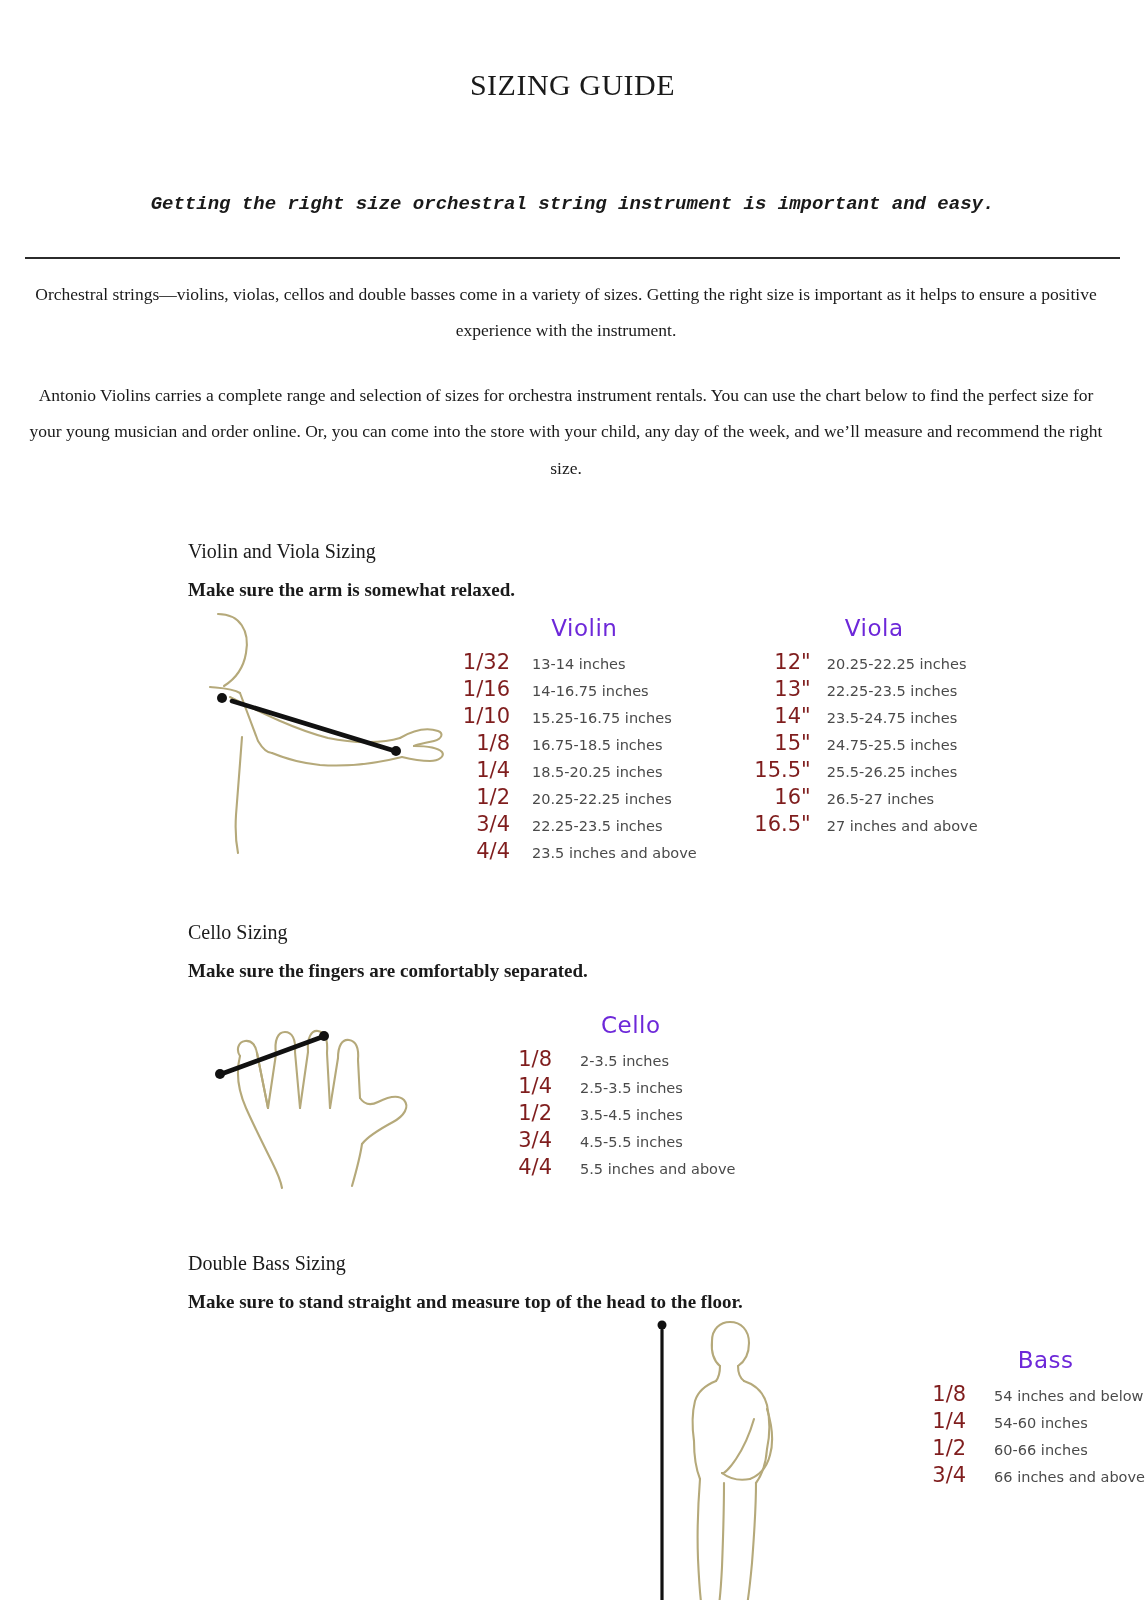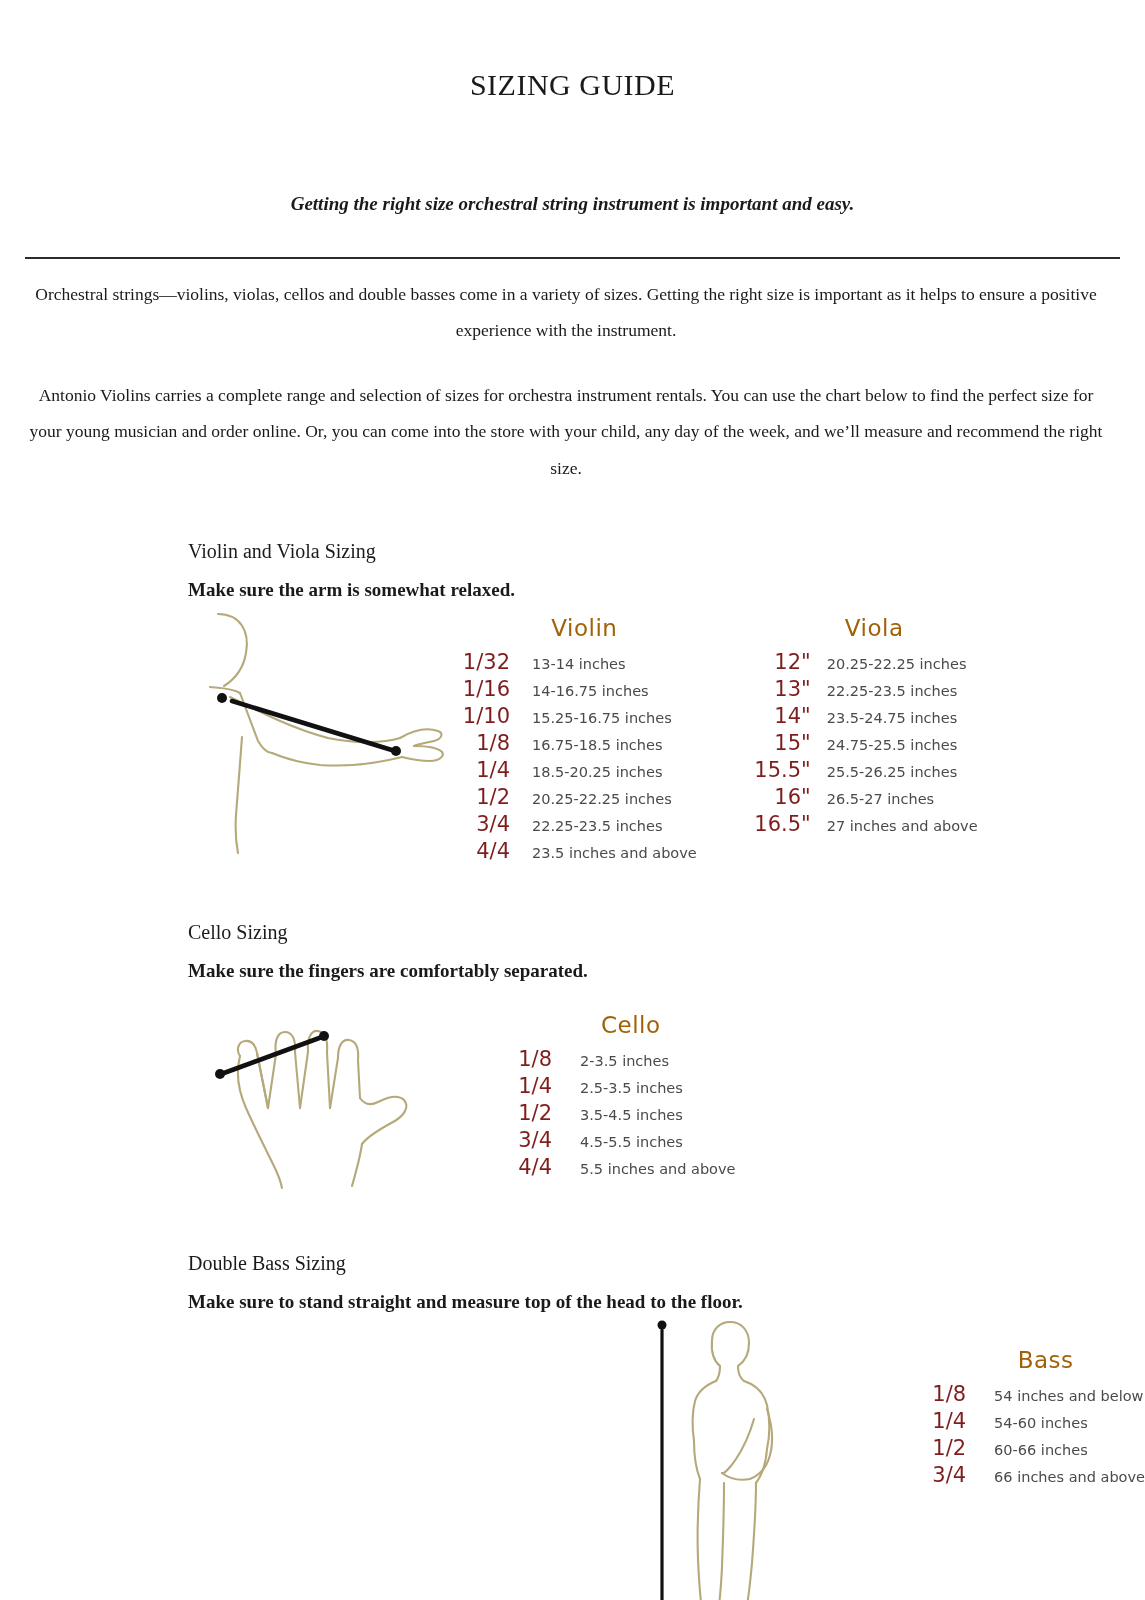--- a/index.html
+++ b/index.html
@@ -26,21 +26,21 @@
     padding-top: 52px;
     font-family: "Liberation Serif", "DejaVu Serif", serif;
   }
   .doc-subtitle {
     text-align: center;
     font-size: 19px;
     font-weight: bold;
     font-style: italic;
     margin: 0;
     padding-top: 75px;
-    font-family: Liberation Serif, serif;
+    font-family: Liberation Mono, monospace;
   }
   .rule {
     border: none;
     border-top: 2px solid #2b2b2b;
     margin: 42px 25px 0 25px;
   }
 
   
   .intro {
     margin: 0 25px;
@@ -73,21 +73,21 @@
     display: flex;
     align-items: flex-start;
   }
 
   .illus { flex: none; }
 
   
   .tables { display: flex; }
   .size-table { flex: none; }
   .table-heading {
-    color: #a16207;
+    color: #6d28d9;
     font-size: 23px;
     font-family: "DejaVu Sans", sans-serif;
     font-weight: 400;
     letter-spacing: 0.5px;
     margin: 0 0 9px 0;
     text-align: center;
   }
   .size-row {
     display: flex;
     align-items: baseline;

